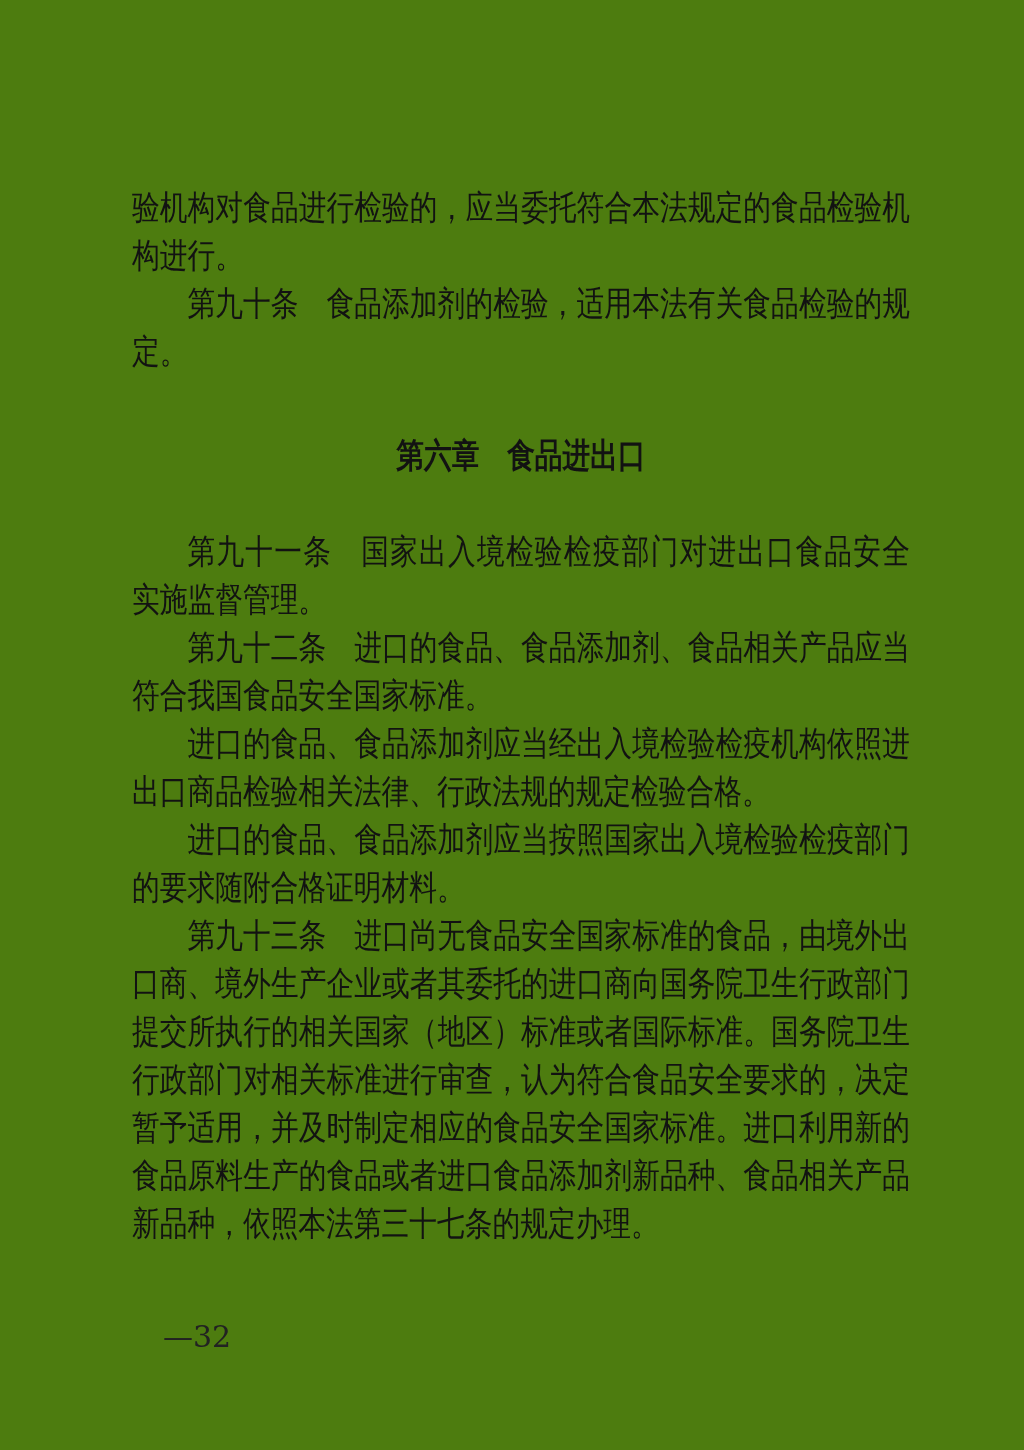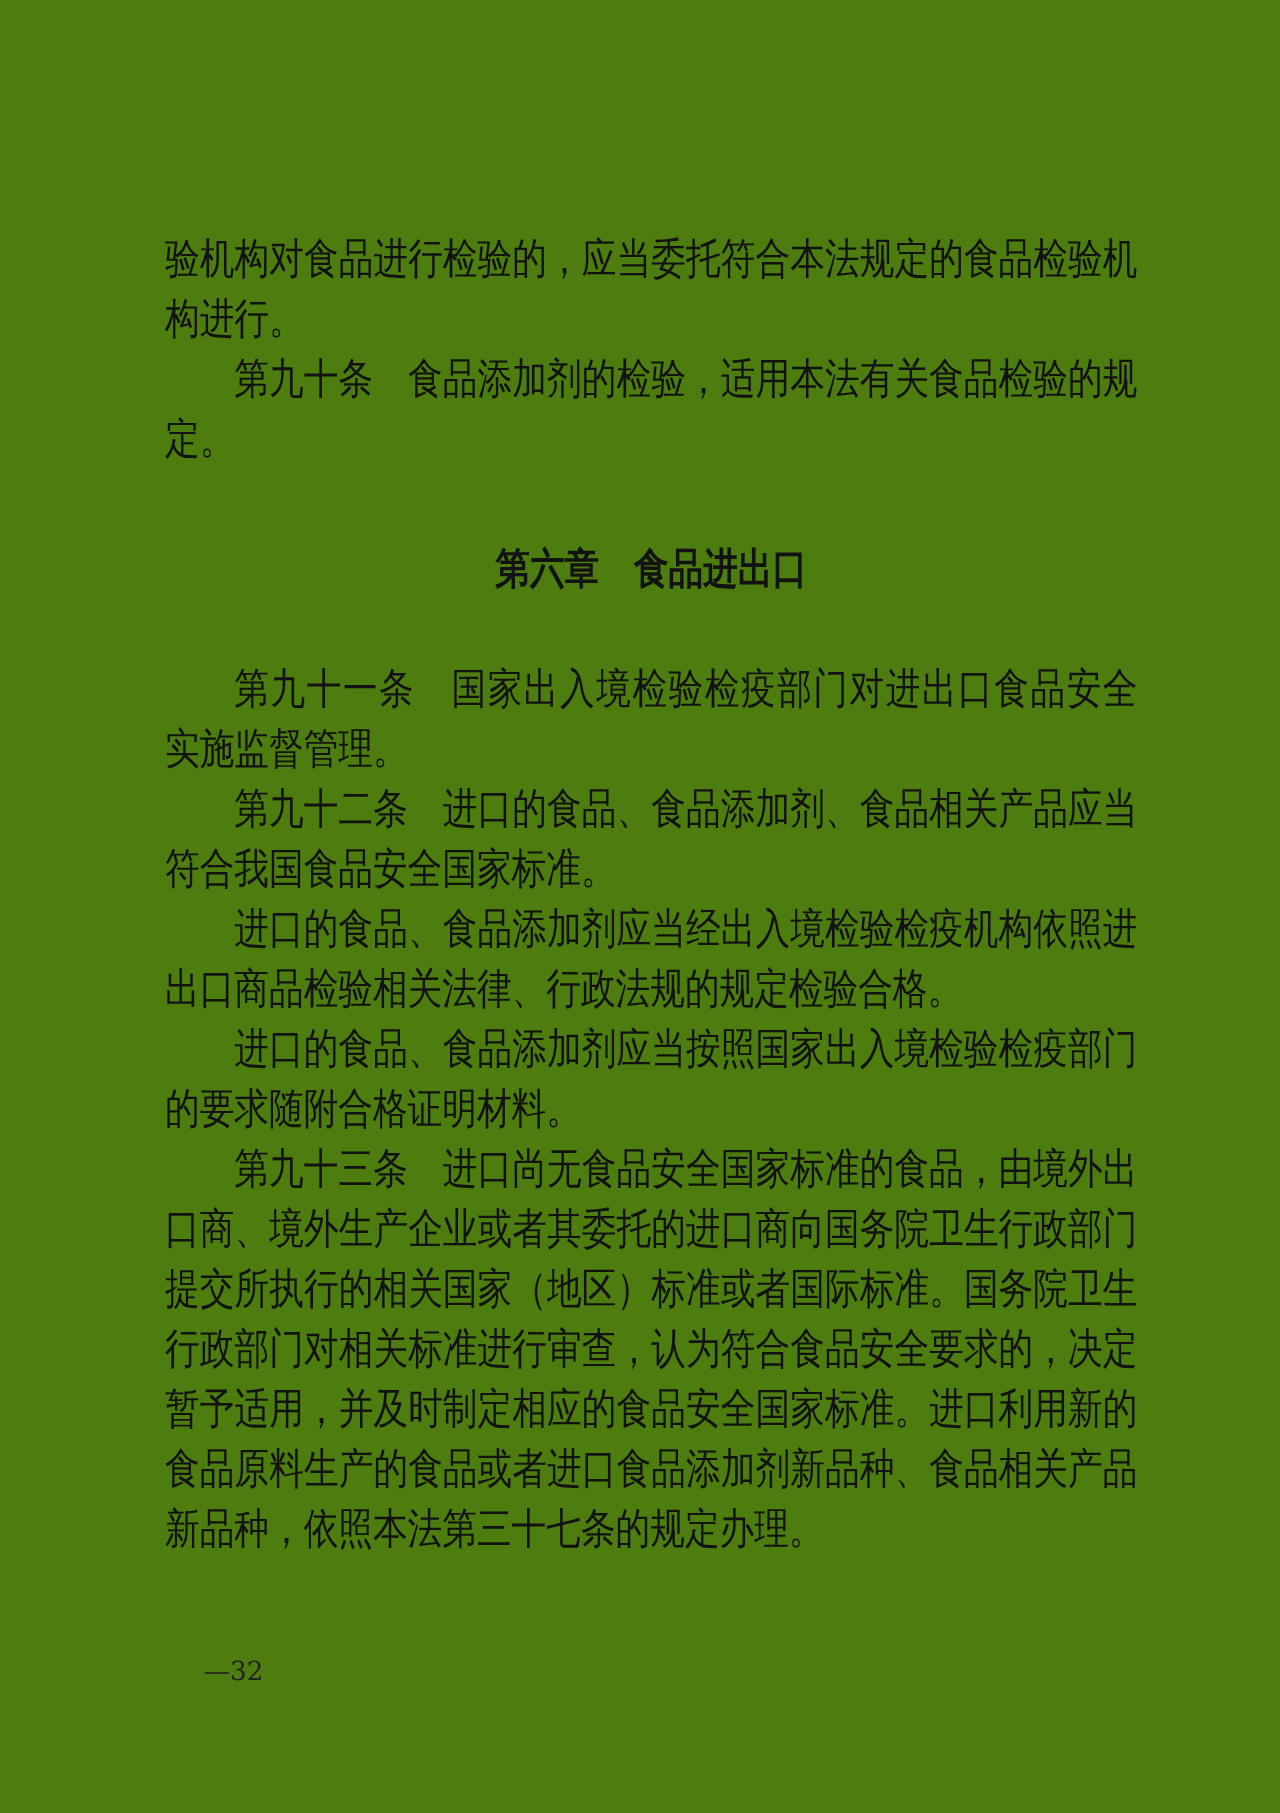--- a/index.html
+++ b/index.html
@@ -40,21 +40,21 @@
     line-height: 48px;
     text-align: center;
     font-weight: bold;
     font-size: 34px;
   }
   .pagenum {
     position: absolute;
     left: 163px;
     top: 1322px;
     font-family: "DejaVu Serif", serif;
-    font-size: 21px;
+    font-size: 30px;
     line-height: 30px;
     color: #222222;
     text-align: right;
   }
 </style>
 </head>
 <body>
 
 <div class="page">
   <div class="doc-body">

